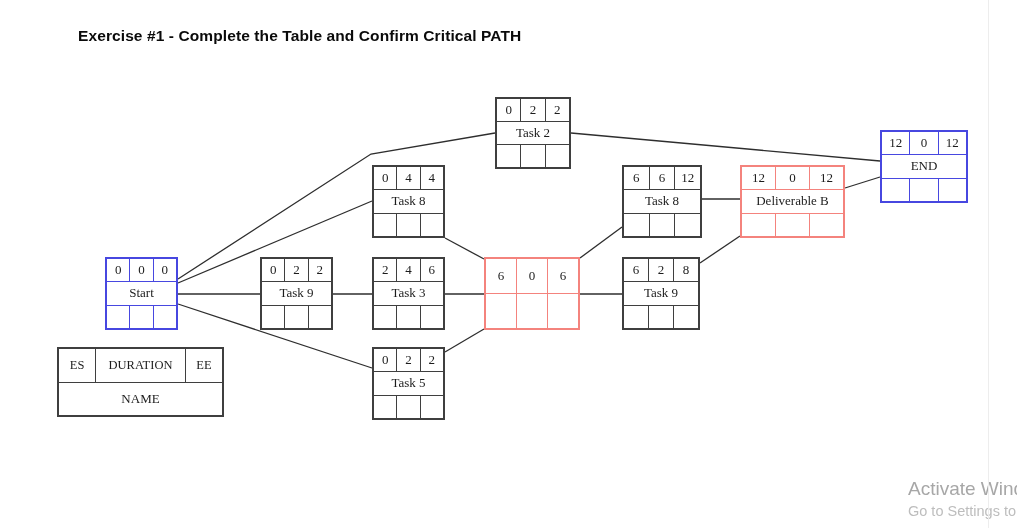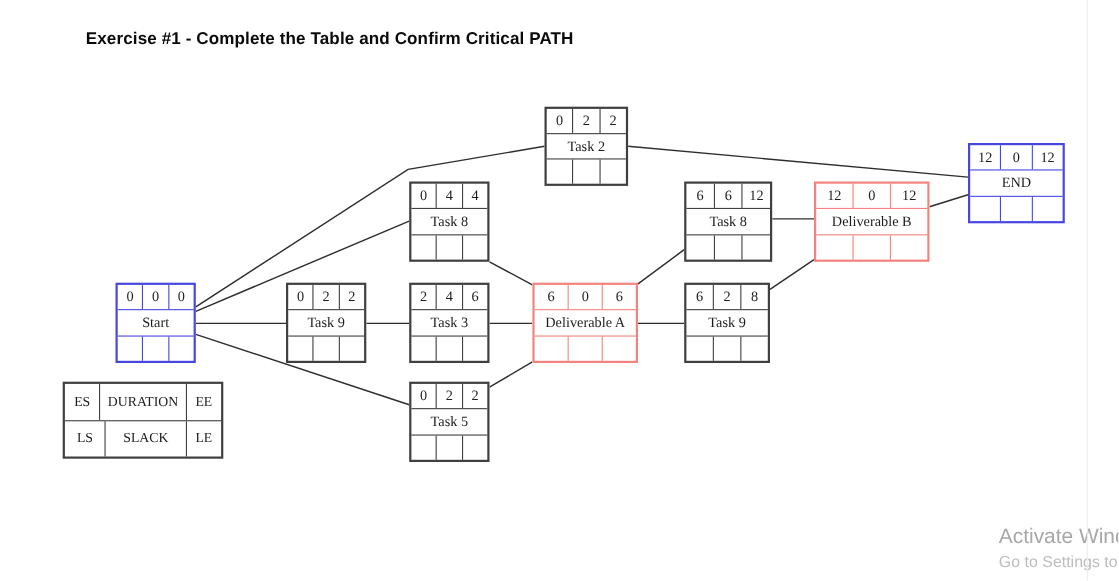--- a/index.html
+++ b/index.html
@@ -19,21 +19,21 @@
     border:2px solid var(--c);box-sizing:border-box;color:#1c1c1c;
   }
   .nrow{flex:1;display:flex;border-top:1.2px solid var(--c);min-height:0;}
   .nrow:first-child{border-top:none;}
   .cell{
     flex:1;display:flex;align-items:center;justify-content:center;
     border-left:1.2px solid var(--c);font-size:13px;min-width:0;
   }
   .cell:first-child{border-left:none;}
   .namerow{align-items:center;justify-content:center;font-size:13px;white-space:nowrap;}
-  #legend{left:57px;top:347px;width:146px;height:70px;--c:#3f3f3f;}
+  #legend{left:57px;top:347px;width:167px;height:70px;--c:#3f3f3f;}
   #legend .cell{font-size:12.5px;}
   #watermark{
     position:absolute;left:908px;top:477px;width:109px;height:46px;overflow:hidden;
     font-family:"Liberation Sans","DejaVu Sans",sans-serif;white-space:nowrap;
   }
   #watermark .wm1{font-size:19px;color:#a7a7a7;line-height:24px;}
   #watermark .wm2{font-size:14.5px;color:#bdbdbd;line-height:21px;}
   #right-edge{position:absolute;left:988px;top:0;width:1px;height:528px;background:#ededed;}
 </style>
 </head>
@@ -137,21 +137,20 @@
           <div class="cell"></div>
           <div class="cell"></div>
         </div>
       </div>
       <div class="node" style="left: 484px; top: 257px; width: 96px; height: 73px; --c: #f4837d;">
         <div class="nrow">
           <div class="cell">6</div>
           <div class="cell">0</div>
           <div class="cell">6</div>
         </div>
-        <div class="nrow namerow">Deliverable A</div>
         <div class="nrow">
           <div class="cell"></div>
           <div class="cell"></div>
           <div class="cell"></div>
         </div>
       </div>
       <div class="node" style="left: 622px; top: 165px; width: 80px; height: 73px; --c: #3f3f3f;">
         <div class="nrow">
           <div class="cell">6</div>
           <div class="cell">6</div>
@@ -204,25 +203,21 @@
         </div>
       </div>
     </div>
 
   <div id="legend" class="node">
     <div class="nrow">
       <div class="cell" style="flex:37">ES</div>
       <div class="cell" style="flex:91">DURATION</div>
       <div class="cell" style="flex:37">EE</div>
     </div>
-    <div class="nrow">
-      <div class="cell" style="flex:43">LS</div>
-      <div class="cell" style="flex:85">SLACK</div>
-      <div class="cell" style="flex:37">LE</div>
-    </div>
+    <div class="nrow namerow">NAME</div>
   </div>
 
   <div id="watermark">
     <div class="wm1">Activate Windows</div>
     <div class="wm2">Go to Settings to activate Windows.</div>
   </div>
 
   <div id="right-edge"></div>
 </div>
 

